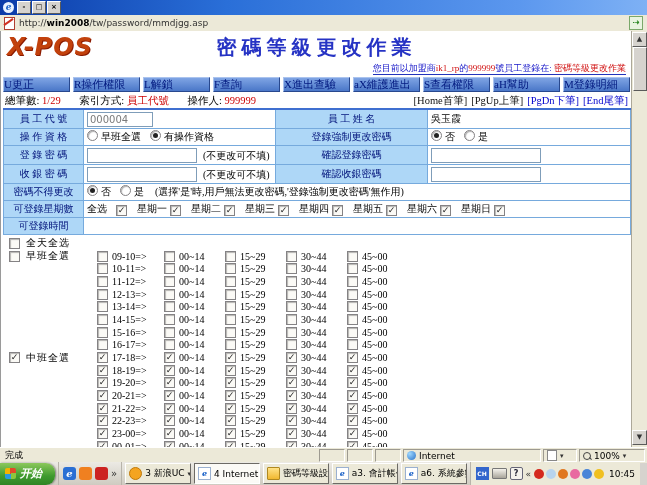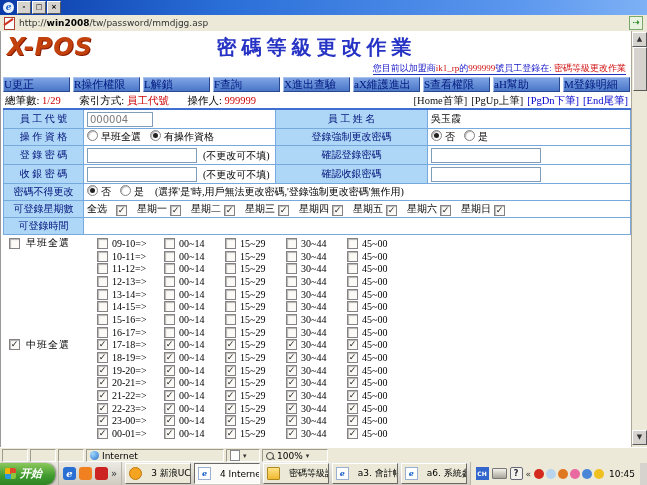--- a/index.html
+++ b/index.html
@@ -97,21 +97,21 @@
     border-radius:0 9px 9px 0;color:#fff;font:bold italic 11px/22px "DejaVu Sans",sans-serif;
     display:flex;align-items:center;gap:4px;box-shadow:1px 0 2px rgba(0,0,0,.45);cursor:pointer;flex:none;}
   .winflag{width:11px;height:11px;border-radius:2px;flex:none;
     background:conic-gradient(#e04a2a 0 25%,#8cc63e 0 50%,#2a9ae0 0 75%,#f4b400 0 100%);}
   .ql{display:flex;gap:3px;padding:0 4px;border-left:1px solid #b8b4aa;border-right:1px solid #b8b4aa;
     align-items:center;height:100%;flex:none;}
   .qlicon{width:13px;height:13px;border-radius:3px;color:#fff;font:bold italic 10px/13px "DejaVu Serif",serif;
     text-align:center;cursor:pointer;}
   .qlmore{font-size:10px;color:#333;cursor:pointer;}
   .task{height:19px;flex:0 1 96px;min-width:0;background:#ece9d8;border:1px solid;
-    border-color:#fff #6c6a65 #6c6a65 #fff;font-size:9px;display:flex;align-items:center;gap:9px;
+    border-color:#fff #6c6a65 #6c6a65 #fff;font-size:9px;display:flex;align-items:center;gap:3px;
     padding:0 3px;overflow:hidden;white-space:nowrap;cursor:pointer;}
   .task.active{background:#fbfaf6;border-color:#6c6a65 #fff #fff #6c6a65;}
   .ticon{width:11px;height:11px;flex:none;text-align:center;}
   .ticon.ie,.ticon.ie-doc{background:#fff;border:1px solid #9ab0d0;color:#1b62c8;font:bold italic 8px/10px "DejaVu Serif",serif;}
   .ticon.sina-uc{background:#f4a420;border-radius:50%;border:1px solid #c07808;}
   .ticon.folder{background:linear-gradient(#ffe286,#f0b830);border:1px solid #b08820;border-radius:1px;}
   .tdrop{margin-left:auto;font-size:7px;color:#333;}
   .tray{margin-left:auto;display:flex;align-items:center;gap:3px;background:#ece9d8;
     border-left:1px solid #b8b4aa;height:100%;padding:0 5px;flex:none;}
   .lang{width:13px;height:13px;background:#3366cc;color:#fff;font:bold 6px/13px "DejaVu Sans",sans-serif;
@@ -216,20 +216,24 @@
         </tr>
         <tr>
           <td class="lab">可登錄時間</td>
           <td colspan="3"></td>
         </tr>
       </tbody>
         </table>
 
       <div class="time-grid">
           <div class="trow">
+            <span class="cb"></span>
+            <span class="shiftlab">全天全选</span>
+          </div>
+          <div class="trow">
             <span class="shiftcell">
               <span class="cb"></span>
               <span class="shiftlab">早班全選</span>
             </span>
             <span class="cb"></span>
             <span class="rowlab">09-10=&gt;</span>
             <span class="slot">
               <span class="cb"></span>
               <span class="slotlab">00~14</span>
             </span>
@@ -568,20 +572,21 @@
     </div>
 
     <div class="vscroll">
       <div class="sbtn">▲</div>
       <div class="sthumb"></div>
       <div class="sbtn down">▼</div>
     </div>
   </div>
 
   <div class="statusbar">
+    <span class="spanel sdone">完成</span>
     <span class="spanel sep"></span>
     <span class="spanel sep"></span>
     <span class="spanel sep"></span>
     <span class="spanel" style="width:130px">
       <span class="globe"></span>
       <span>Internet</span>
     </span>
     <span class="spanel" style="width:26px">
       <span class="pgi"></span>
       <span class="drop">▾</span>

